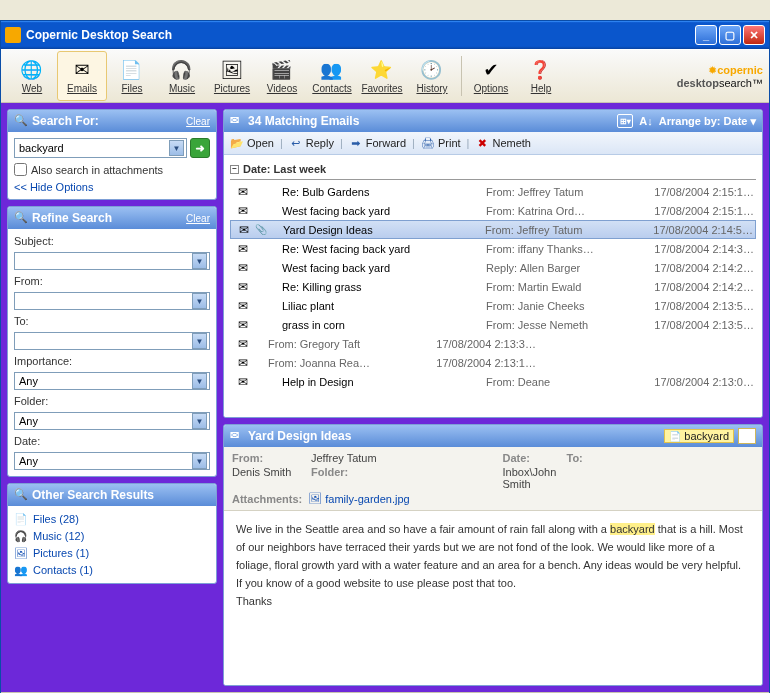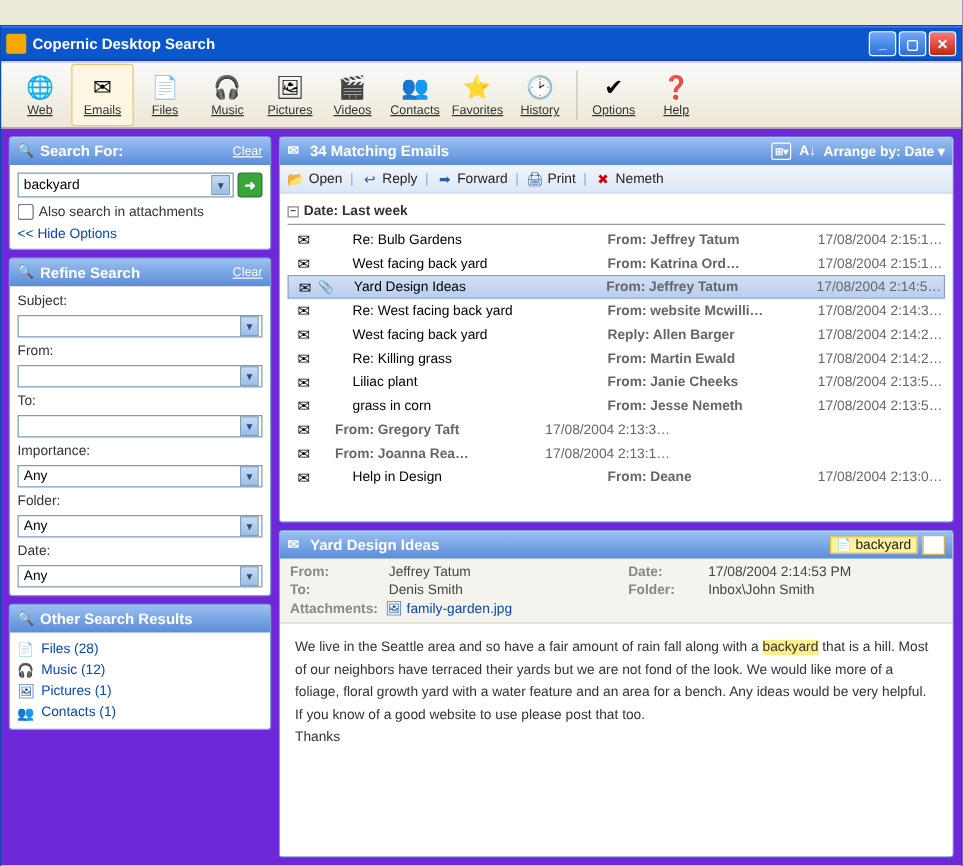--- a/index.html
+++ b/index.html
@@ -66,21 +66,21 @@
 
 .results-list { flex: 1; overflow: auto; background: #fff; padding: 4px 6px; }
 .group-hdr { display: flex; align-items: center; gap: 4px; font-weight: bold; padding: 4px 0; margin-bottom: 2px; border-bottom: 1px solid #999; color: #333; }
 .group-toggle { width: 9px; height: 9px; border: 1px solid #888; display: flex; align-items: center; justify-content: center; font-size: 8px; line-height: 1; }
 
 .email-row { display: flex; align-items: center; height: 19px; padding: 0 2px; cursor: pointer; }
 .email-row.selected { background: linear-gradient(#d2e0f5,#b9cdee); border: 1px solid #7fa0d0; }
 .er-icon { width: 22px; display: flex; align-items: center; justify-content: center; font-size: 12px; }
 .er-attach { width: 14px; font-size: 10px; color: #555; }
 .er-subject { flex: 1; overflow: hidden; white-space: nowrap; text-overflow: ellipsis; padding-left: 14px; }
-.er-from { width: 140px; color: #666; overflow: hidden; white-space: nowrap; text-overflow: ellipsis; font-weight: bold; }
+.er-from { width: 140px; color: #666; overflow: hidden; white-space: nowrap; text-overflow: ellipsis; }
 .er-date { width: 128px; color: #666; text-align: right; overflow: hidden; white-space: nowrap; }
 
 
 .preview-panel { height: 262px; }
 .prev-hdr-extra { display: flex; align-items: center; gap: 4px; }
 .hl-word { background: #fff3a0; color: #222; padding: 0 4px; border: 1px solid #e2c24a; font-weight: normal; font-size: 10px; }
 .pencil-btn { width: 18px; height: 16px; background: #fff; border: 1px solid #cfb65a; display: flex; align-items: center; justify-content: center; font-size: 10px; }
 
 .prev-meta { padding: 5px 8px; background: #f4f3ee; border-bottom: 1px solid #d5d2c3; display: grid; grid-template-columns: 75px 1fr 60px 1fr; row-gap: 2px; column-gap: 4px; font-size: 11px; }
 .pm-label { color: #888; font-weight: bold; }
@@ -150,20 +150,24 @@
       <div class="tb-sep"></div>
       <div class="tb-item">
         <div class="tb-icon">✔</div>
         <div class="tb-label">Options</div>
       </div>
       <div class="tb-item">
         <div class="tb-icon">❓</div>
         <div class="tb-label">Help</div>
       </div>
       <div class="tb-spacer"></div>
+      <div class="brand-logo">
+        <div style="text-align:right"><span style="color:#f7a800">✹</span><span class="c">copernic</span></div>
+        <div><span class="ds">desktop</span><span class="s">search</span>™</div>
+      </div>
     </div>
 
   <div class="body-area">
 
     <div class="left-col">
 
       <div class="panel">
         <div class="panel-hdr">
           <span class="hdr-icon">🔍</span>
           <span class="hdr-title">Search For:</span>
@@ -314,21 +318,21 @@
                 <span class="er-icon">✉</span>
                 <span class="er-attach">📎</span>
                 <span class="er-subject">Yard Design Ideas</span>
                 <span class="er-from">From: Jeffrey Tatum</span>
                 <span class="er-date">17/08/2004 2:14:5…</span>
               </div>
               <div class="email-row">
                 <span class="er-icon">✉</span>
                 <span class="er-attach"></span>
                 <span class="er-subject">Re: West facing back yard</span>
-                <span class="er-from">From: website Mcwilli…</span>
+                <span class="er-from">From: iffany Thanks…</span>
                 <span class="er-date">17/08/2004 2:14:3…</span>
               </div>
               <div class="email-row">
                 <span class="er-icon">✉</span>
                 <span class="er-attach"></span>
                 <span class="er-subject">West facing back yard</span>
                 <span class="er-from">Reply: Allen Barger</span>
                 <span class="er-date">17/08/2004 2:14:2…</span>
               </div>
               <div class="email-row">
@@ -381,21 +385,20 @@
           <span class="hdr-title">Yard Design Ideas</span>
           <div class="prev-hdr-extra">
             <span class="hl-word">📄 <span>backyard</span></span>
             <span class="pencil-btn">✎</span>
           </div>
         </div>
         <div class="prev-meta">
           <span class="pm-label">From:</span>
           <span class="pm-val">Jeffrey Tatum</span>
           <span class="pm-label">Date:</span>
-          <span class="pm-val">17/08/2004 2:14:53 PM</span>
           <span class="pm-label">To:</span>
           <span class="pm-val">Denis Smith</span>
           <span class="pm-label">Folder:</span>
           <span class="pm-val">Inbox\John Smith</span>
           <div class="full">
             <span class="pm-label">Attachments:</span>
             <span class="att-item">
               <span>🖼</span>
               <span>family-garden.jpg</span>
             </span>

